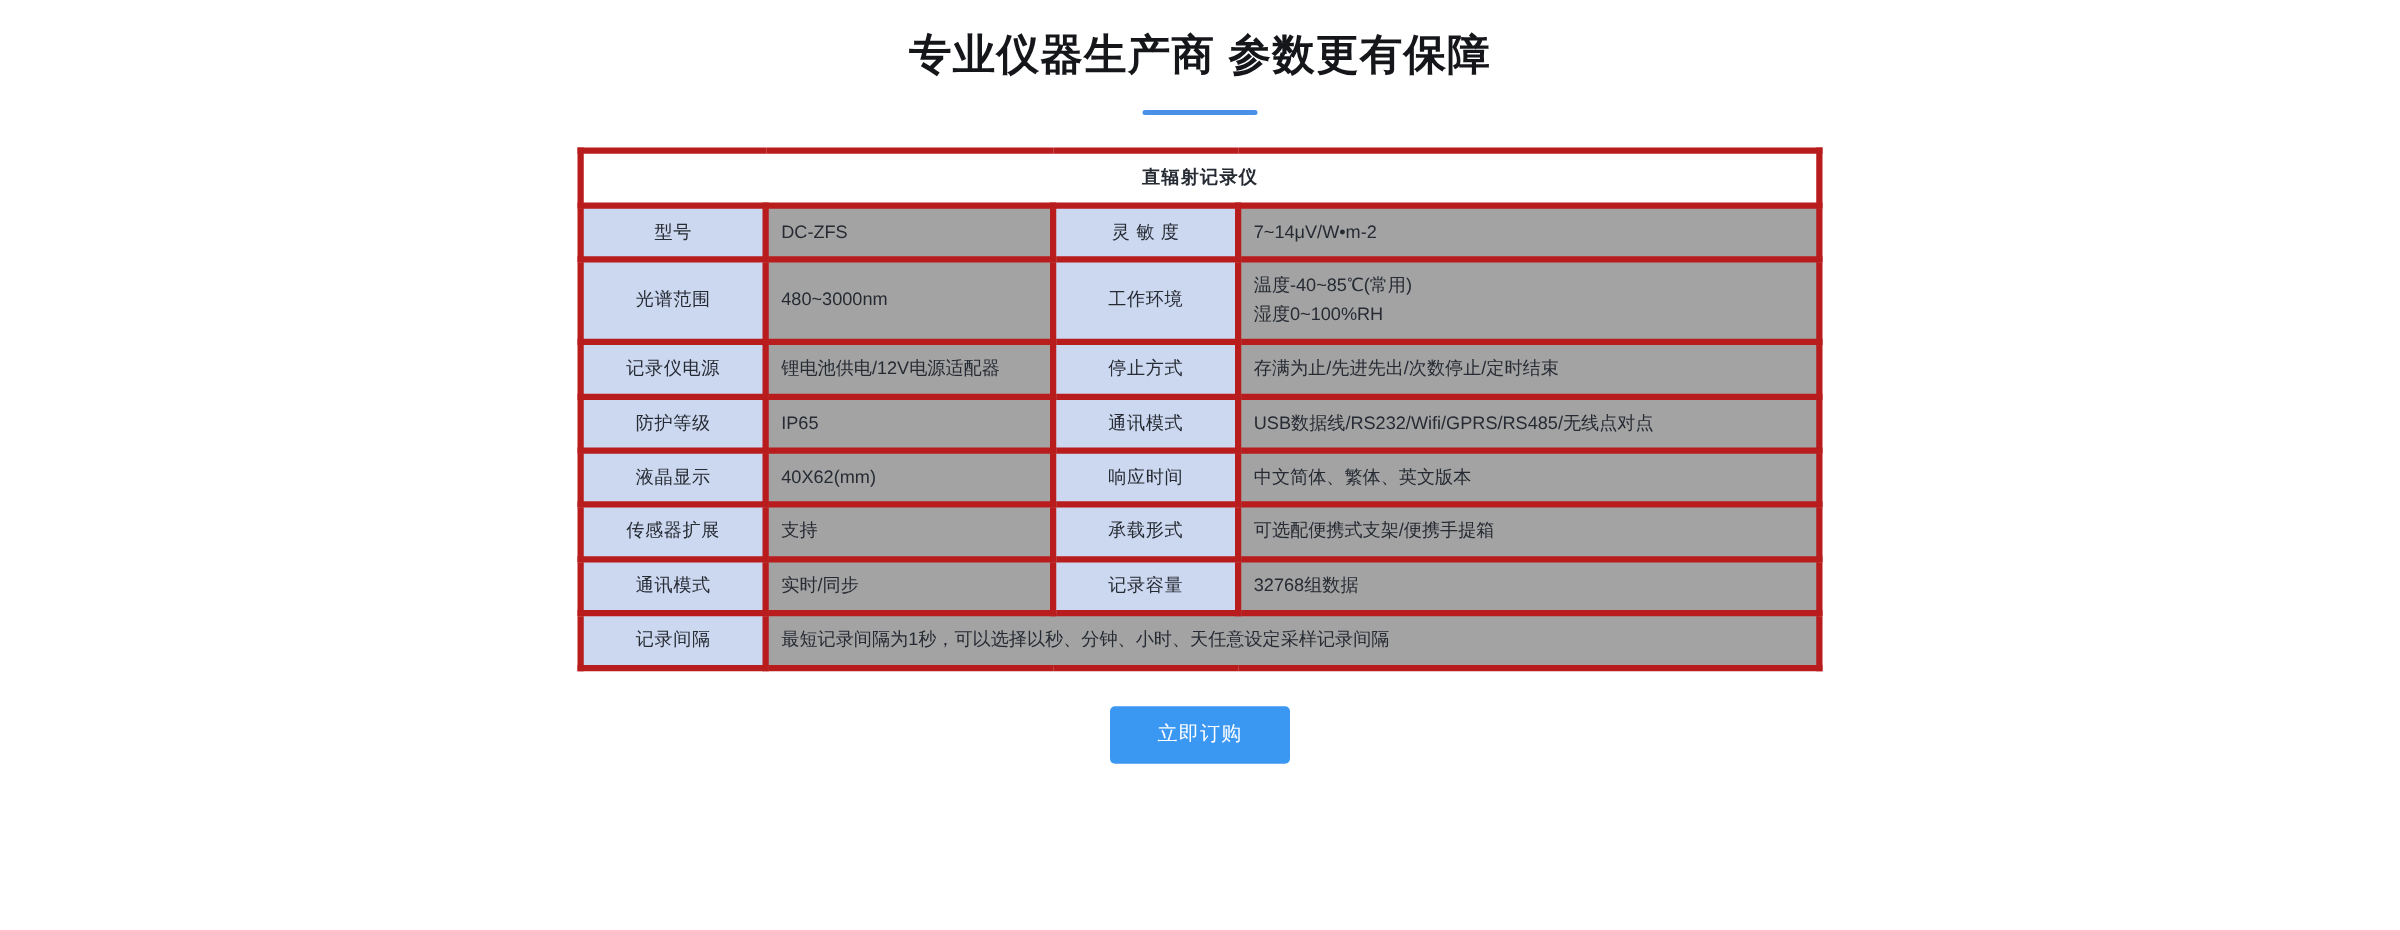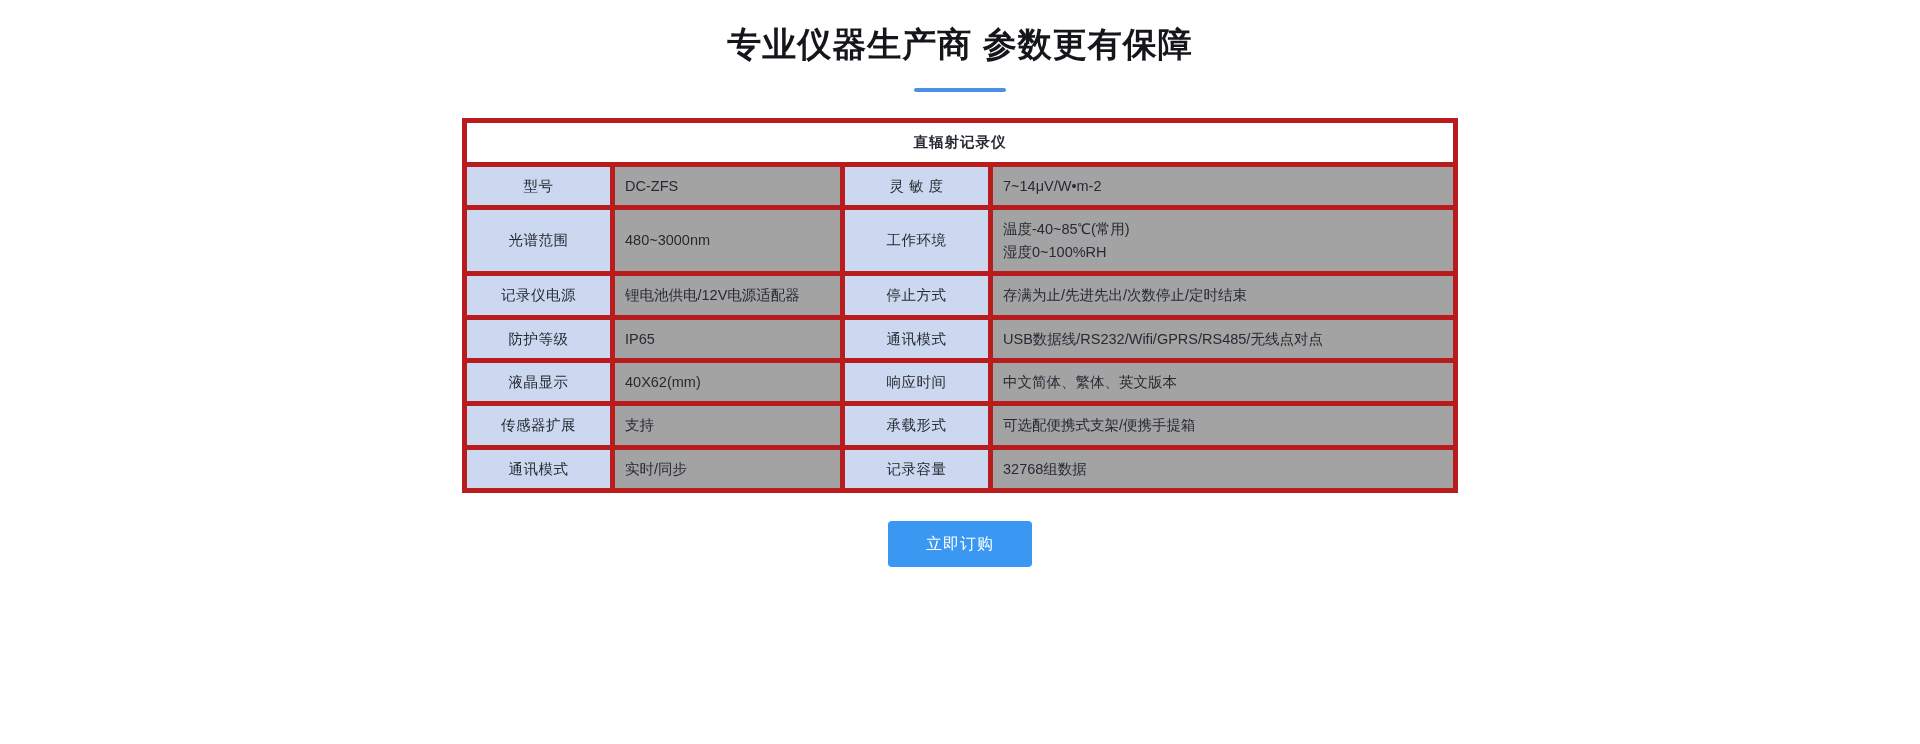--- a/index.html
+++ b/index.html
@@ -169,20 +169,24 @@
           <td class="value">可选配便携式支架/便携手提箱</td>
         </tr>
 
         <tr>
           <td class="label">通讯模式</td>
           <td class="value">实时/同步</td>
           <td class="label">记录容量</td>
           <td class="value">32768组数据</td>
         </tr>
 
+        <tr>
+          <td class="label">记录间隔</td>
+          <td class="value" colspan="3">最短记录间隔为1秒，可以选择以秒、分钟、小时、天任意设定采样记录间隔</td>
+        </tr>
       </tbody>
     </table>
   </div>
 
   <div class="order-area">
     <button class="order-btn" type="button">立即订购</button>
   </div>
 
 </div>
 

